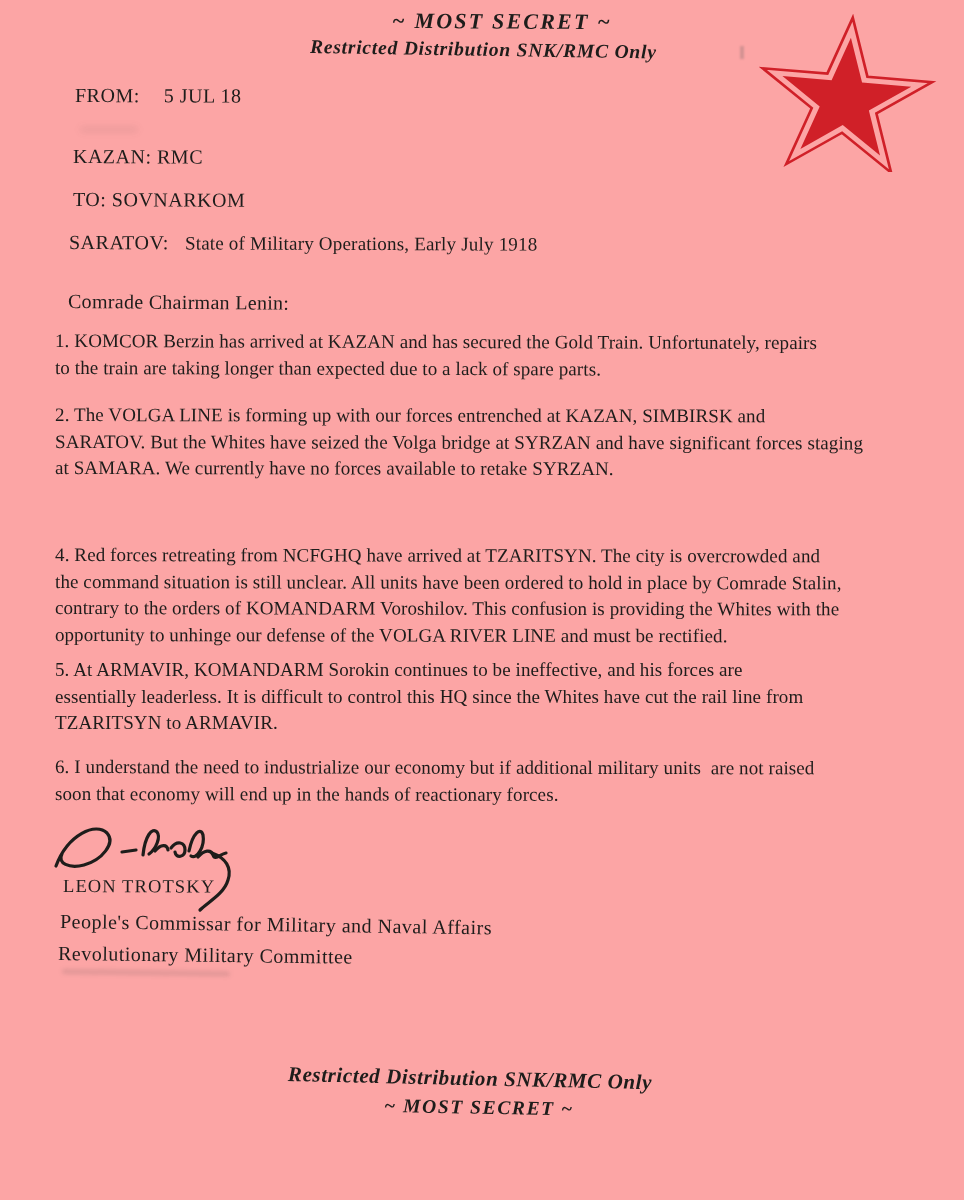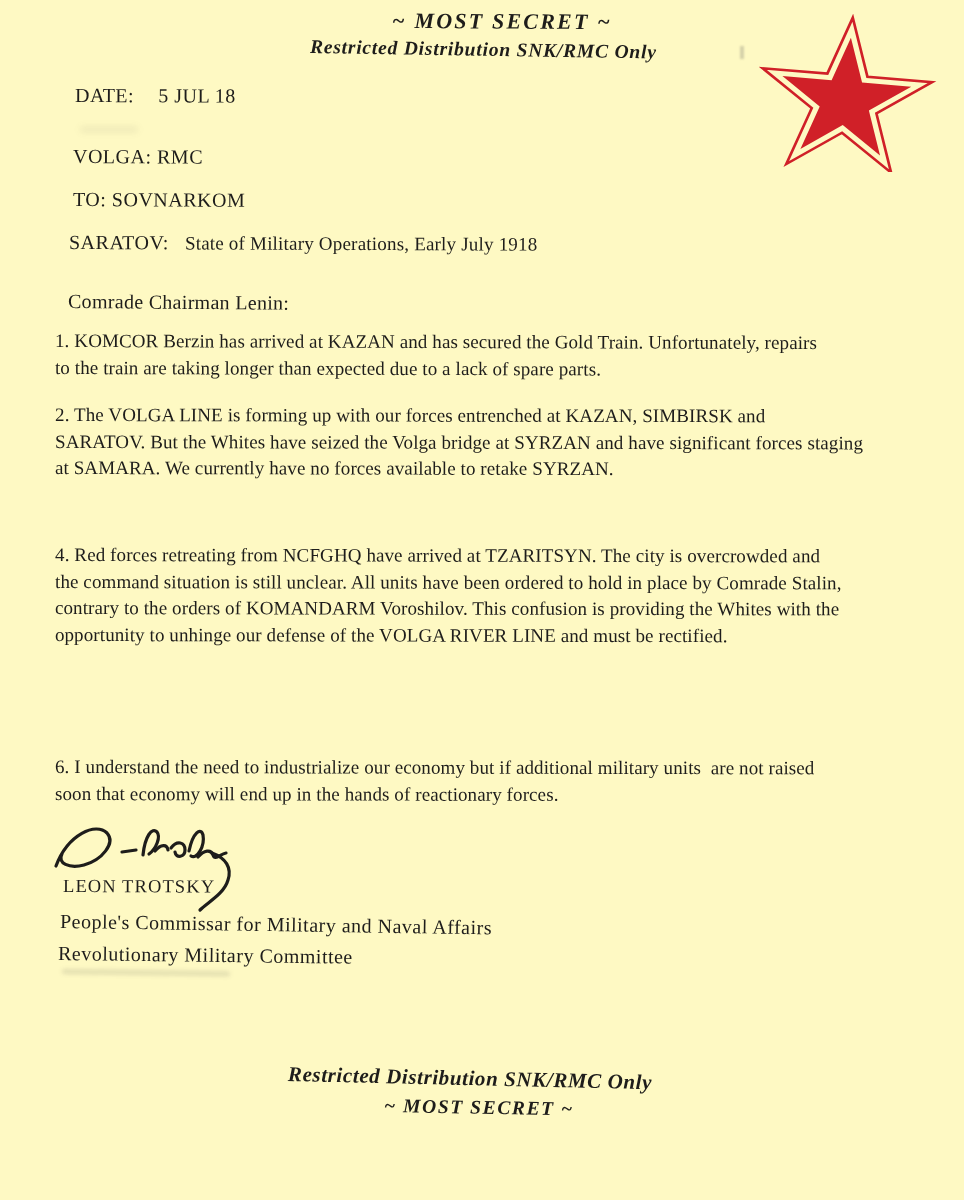--- a/index.html
+++ b/index.html
@@ -1,20 +1,20 @@
 <!DOCTYPE html>
 <html><head>
 <meta charset="utf-8">
 <style>
   html,body{margin:0;padding:0;background:#e8e8e8;}
   #page{
     position:relative;
     width:964px;height:1200px;
     margin:0 auto;
-    background:#fef9c3;
+    background:#fca5a5;
     overflow:hidden;
     font-family:"Liberation Serif", serif;
     color:#1e1d1b;
   }
   .abs{position:absolute;transform-origin:left center;}
   .banner{
     font-weight:bold;font-style:italic;
     white-space:nowrap;
   }
   .banner-top1{left:392px;top:8px;font-size:22px;letter-spacing:2.2px;transform:rotate(.3deg);}
@@ -70,39 +70,42 @@
         <polygon points="0,-100 22.5,-30.9 95.1,-30.9 36.3,11.8 58.8,80.9 0,38.2 -58.8,80.9 -36.3,11.8 -95.1,-30.9 -22.5,-30.9" fill="none" stroke-width="3" stroke="#d02028"></polygon>
         <polygon points="0,-76 17.1,-23.5 72.3,-23.5 27.6,9 44.7,61.5 0,29 -44.7,61.5 -27.6,9 -72.3,-23.5 -17.1,-23.5" fill="#d02028"></polygon>
       </g>
     </svg>
   </div>
 
   <div class="abs smudge smudge-from"></div>
   <div class="abs smudge-edge abs" style="position:absolute;"></div>
 
   <div class="abs meta meta-date">
-    <span>DATE:</span><span class="gap-date"></span><span>5 JUL 18</span>
+    <span>FROM:</span><span class="gap-date"></span><span>5 JUL 18</span>
   </div>
-  <div class="abs meta meta-from">VOLGA: RMC</div>
+  <div class="abs meta meta-from">KAZAN: RMC</div>
   <div class="abs meta meta-to">TO: SOVNARKOM</div>
   <div class="abs meta meta-subject">
     <span>SARATOV:</span><span class="gap-subject"></span><span class="subject-value">State of Military Operations, Early July 1918</span>
   </div>
 
   <div class="abs salutation">Comrade Chairman Lenin:</div>
 
   <div class="abs para p1">1. KOMCOR Berzin has arrived at KAZAN and has secured the Gold Train. Unfortunately, repairs
 to the train are taking longer than expected due to a lack of spare parts.</div>
   <div class="abs para p2">2. The VOLGA LINE is forming up with our forces entrenched at KAZAN, SIMBIRSK and
 SARATOV. But the Whites have seized the Volga bridge at SYRZAN and have significant forces staging
 at SAMARA. We currently have no forces available to retake SYRZAN.</div>
   <div class="abs para p4">4. Red forces retreating from NCFGHQ have arrived at TZARITSYN. The city is overcrowded and
 the command situation is still unclear. All units have been ordered to hold in place by Comrade Stalin,
 contrary to the orders of KOMANDARM Voroshilov. This confusion is providing the Whites with the
 opportunity to unhinge our defense of the VOLGA RIVER LINE and must be rectified.</div>
+  <div class="abs para p5">5. At ARMAVIR, KOMANDARM Sorokin continues to be ineffective, and his forces are
+essentially leaderless. It is difficult to control this HQ since the Whites have cut the rail line from
+TZARITSYN to ARMAVIR.</div>
   <div class="abs para p6">6. I understand the need to industrialize our economy but if additional military units  are not raised
 soon that economy will end up in the hands of reactionary forces.</div>
 
   <div class="abs sig-wrap">
     <svg width="200" height="95" viewBox="0 0 200 95">
       <g fill="none" stroke-width="3.2" stroke-linecap="round" stroke-linejoin="round" stroke="#1e1d1b">
         <path d="M 8,46 C 20,14 48,2 59,13 C 68,23 54,40 36,45 C 21,49 9,43 14,34"></path>
         <path d="M 74,32 L 88,30"></path>
         <path d="M 95,35 C 97,16 104,7 109,12 C 113,17 108,29 101,34"></path>
         <path d="M 107,31 C 113,24 119,24 120,30"></path>

